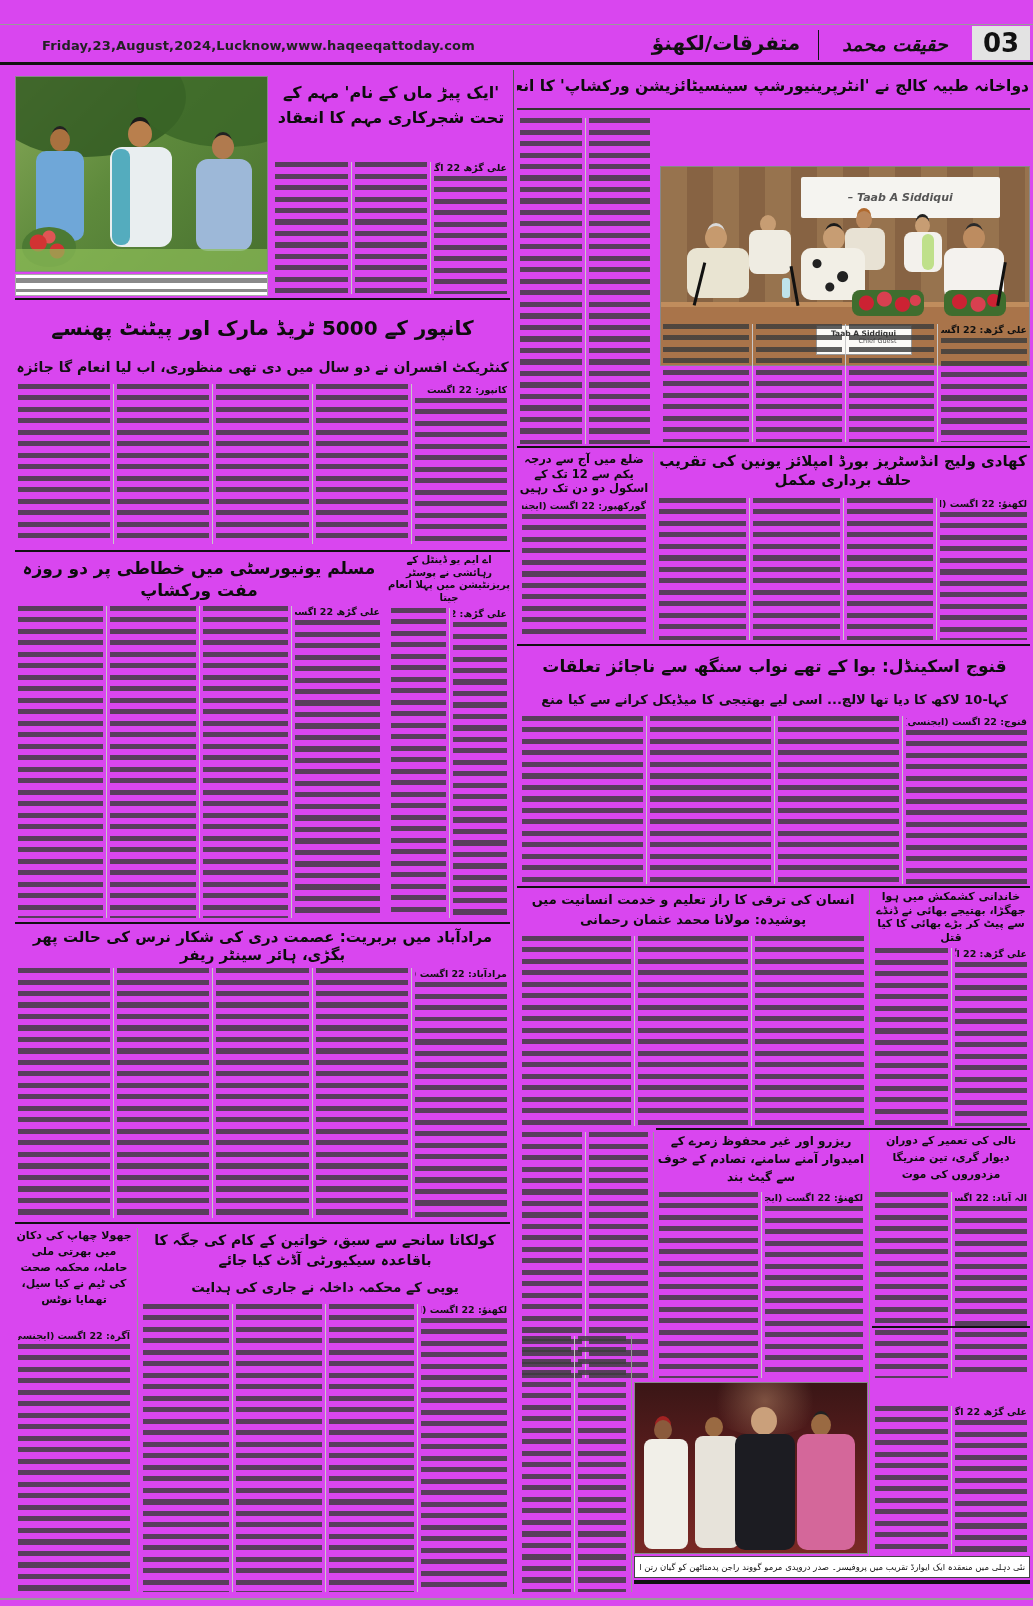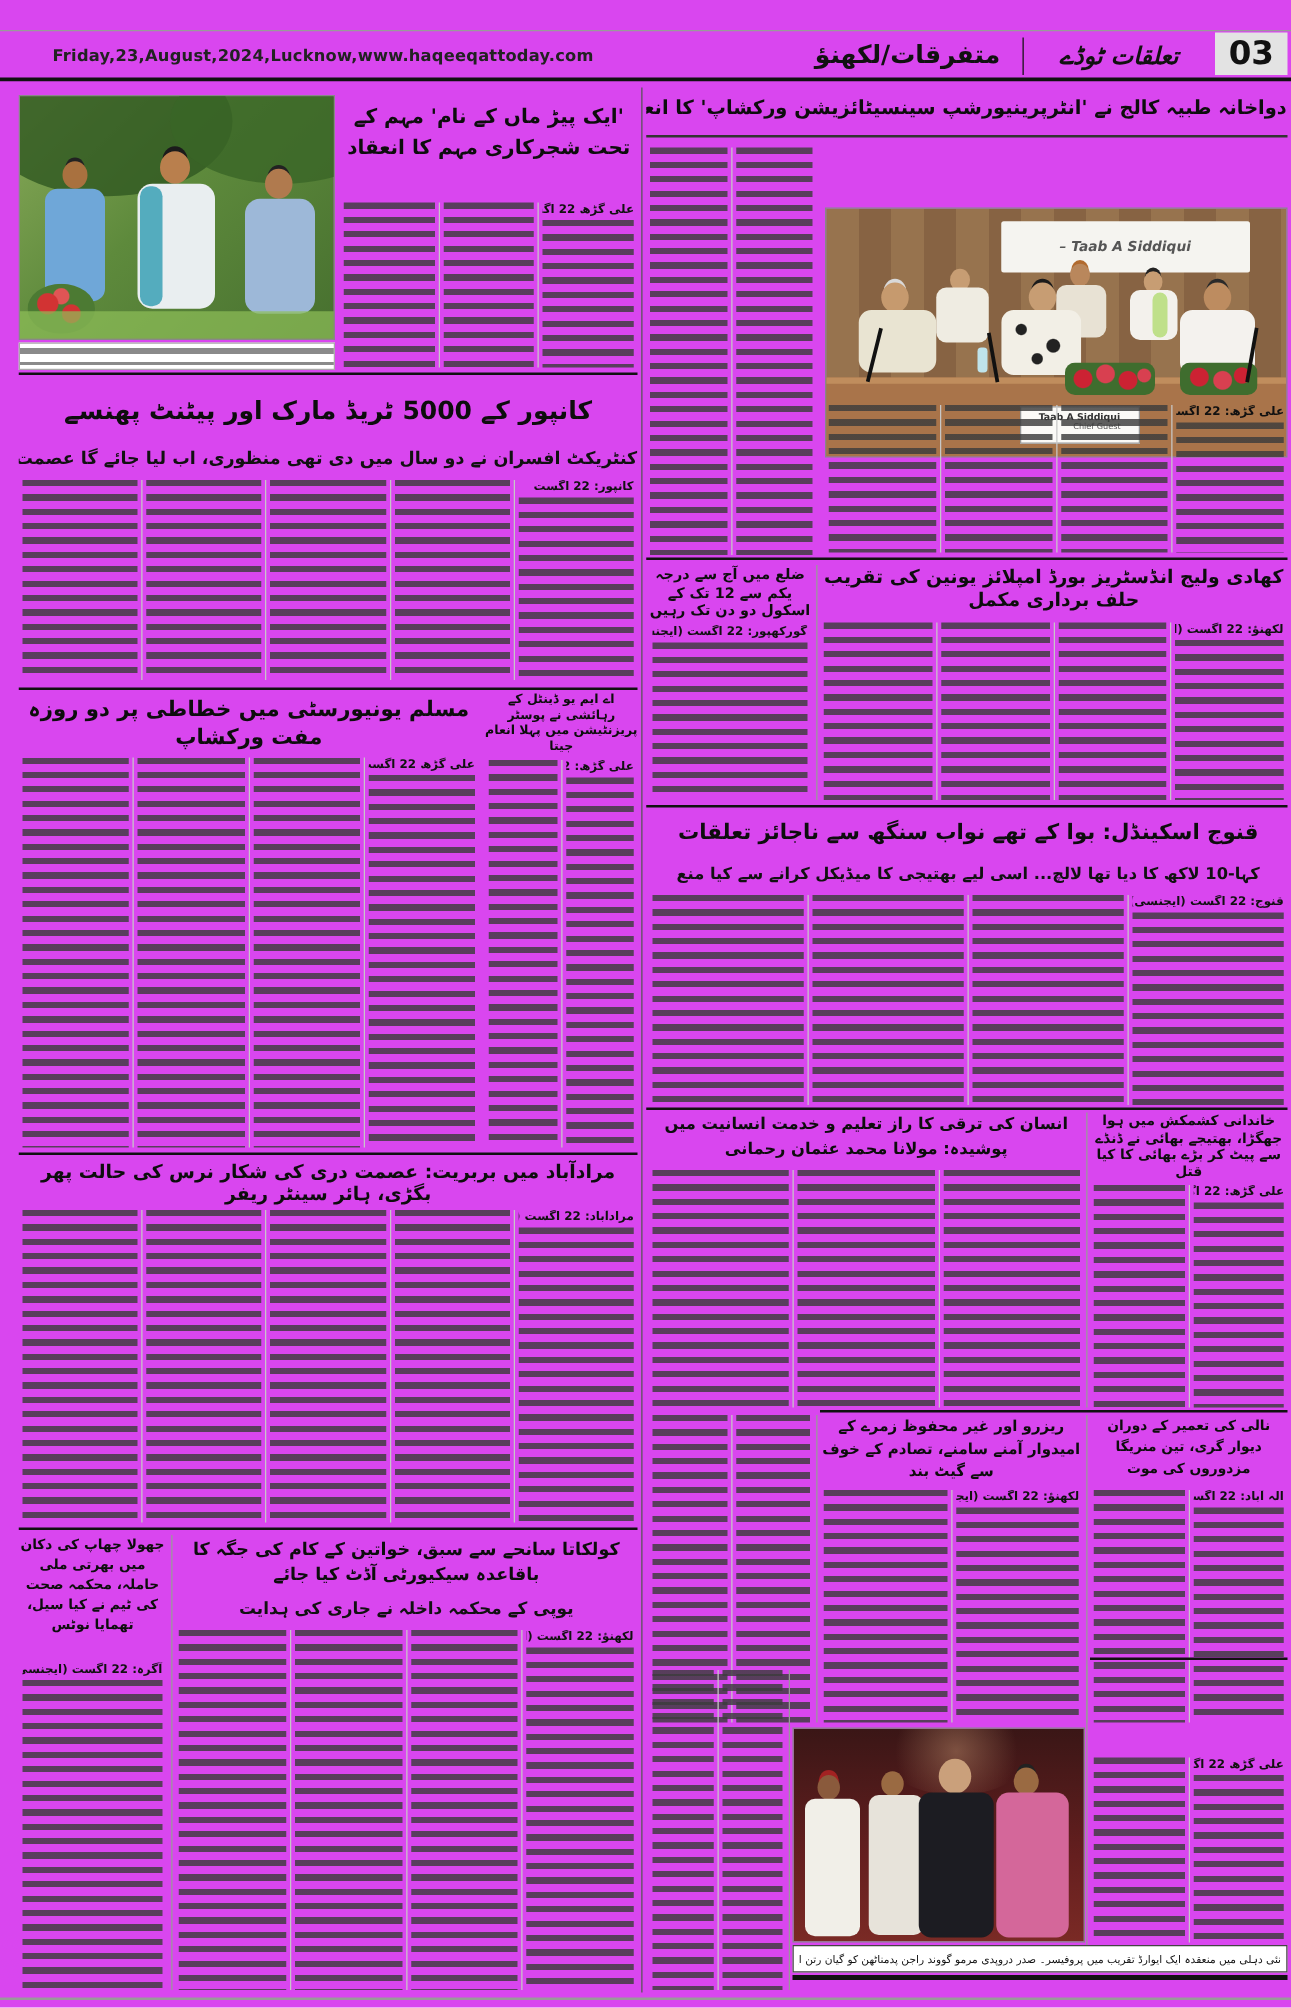--- a/index.html
+++ b/index.html
@@ -38,21 +38,21 @@
 </style>
 </head>
 <body>
 
 <div id="page">
 
   <div class="grule" style="left:0;top:24px;width:1033px;height:1px;"></div>
   <div class="hdr-date" style="left:42px;top:38px;">Friday,23,August,2024,Lucknow,www.haqeeqattoday.com</div>
   <div class="hdr-section" style="left:640px;top:31px;width:172px;">متفرقات/لکھنؤ</div>
   <div class="vrule" style="left:818px;top:30px;height:30px;background:#111;"></div>
-  <div class="hdr-mast" style="left:824px;top:33px;width:142px;">تعلقات ٹوڈے</div>
+  <div class="hdr-mast" style="left:824px;top:33px;width:142px;">حقیقت محمد</div>
   <div class="hdr-num" style="left:972px;top:26px;width:58px;height:34px;">03</div>
   <div class="rule" style="left:0;top:62px;width:1033px;height:3px;"></div>
 
   <div class="vrule" style="left:513px;top:70px;height:1524px;"></div>
 
   <div class="photo" style="left:15px;top:76px;width:253px;height:196px;background:linear-gradient(135deg,#87a858 0%,#5e8a3c 45%,#47702f 100%);">
     <div class="ph-el" style="left:-30px;top:-40px;width:200px;height:120px;border-radius:50%;background:#2f5720;opacity:.8;"></div>
     <div class="ph-el" style="left:120px;top:-30px;width:180px;height:100px;border-radius:50%;background:#3a6527;opacity:.8;"></div>
     <div class="ph-el head" style="left:34px;top:52px;width:20px;height:22px;background:#a9713f;box-shadow:0 -5px 0 -2px #222;"></div>
     <div class="ph-el" style="left:20px;top:74px;width:48px;height:90px;border-radius:10px;background:#6fa7d8;"></div>
@@ -138,21 +138,21 @@
     <div class="tcol">
         <div class="stripes"></div>
       </div>
     <div class="tcol">
         <div class="stripes"></div>
       </div>
   </div>
 
   <div class="rule" style="left:15px;top:298px;width:495px;height:2px;"></div>
   <div class="h h1line" style="left:15px;top:308px;width:495px;height:42px;font-size:20px;line-height:40px;">کانپور کے 5000 ٹریڈ مارک اور پیٹنٹ پھنسے</div>
-  <div class="sub" style="left:15px;top:356px;width:495px;height:22px;font-size:14px;line-height:22px;">کنٹریکٹ افسران نے دو سال میں دی تھی منظوری، اب لیا جائے گا عصمت</div>
+  <div class="sub" style="left:15px;top:356px;width:495px;height:22px;font-size:14px;line-height:22px;">کنٹریکٹ افسران نے دو سال میں دی تھی منظوری، اب لیا انعام گا جائزہ</div>
   <div class="tblock" style="left:15px;top:384px;width:495px;height:160px;">
     <div class="tcol">
         <div class="dl">کانپور: 22 اگست</div>
         <div class="stripes"></div>
       </div>
     <div class="tcol">
         <div class="stripes"></div>
       </div>
     <div class="tcol">
         <div class="stripes"></div>

